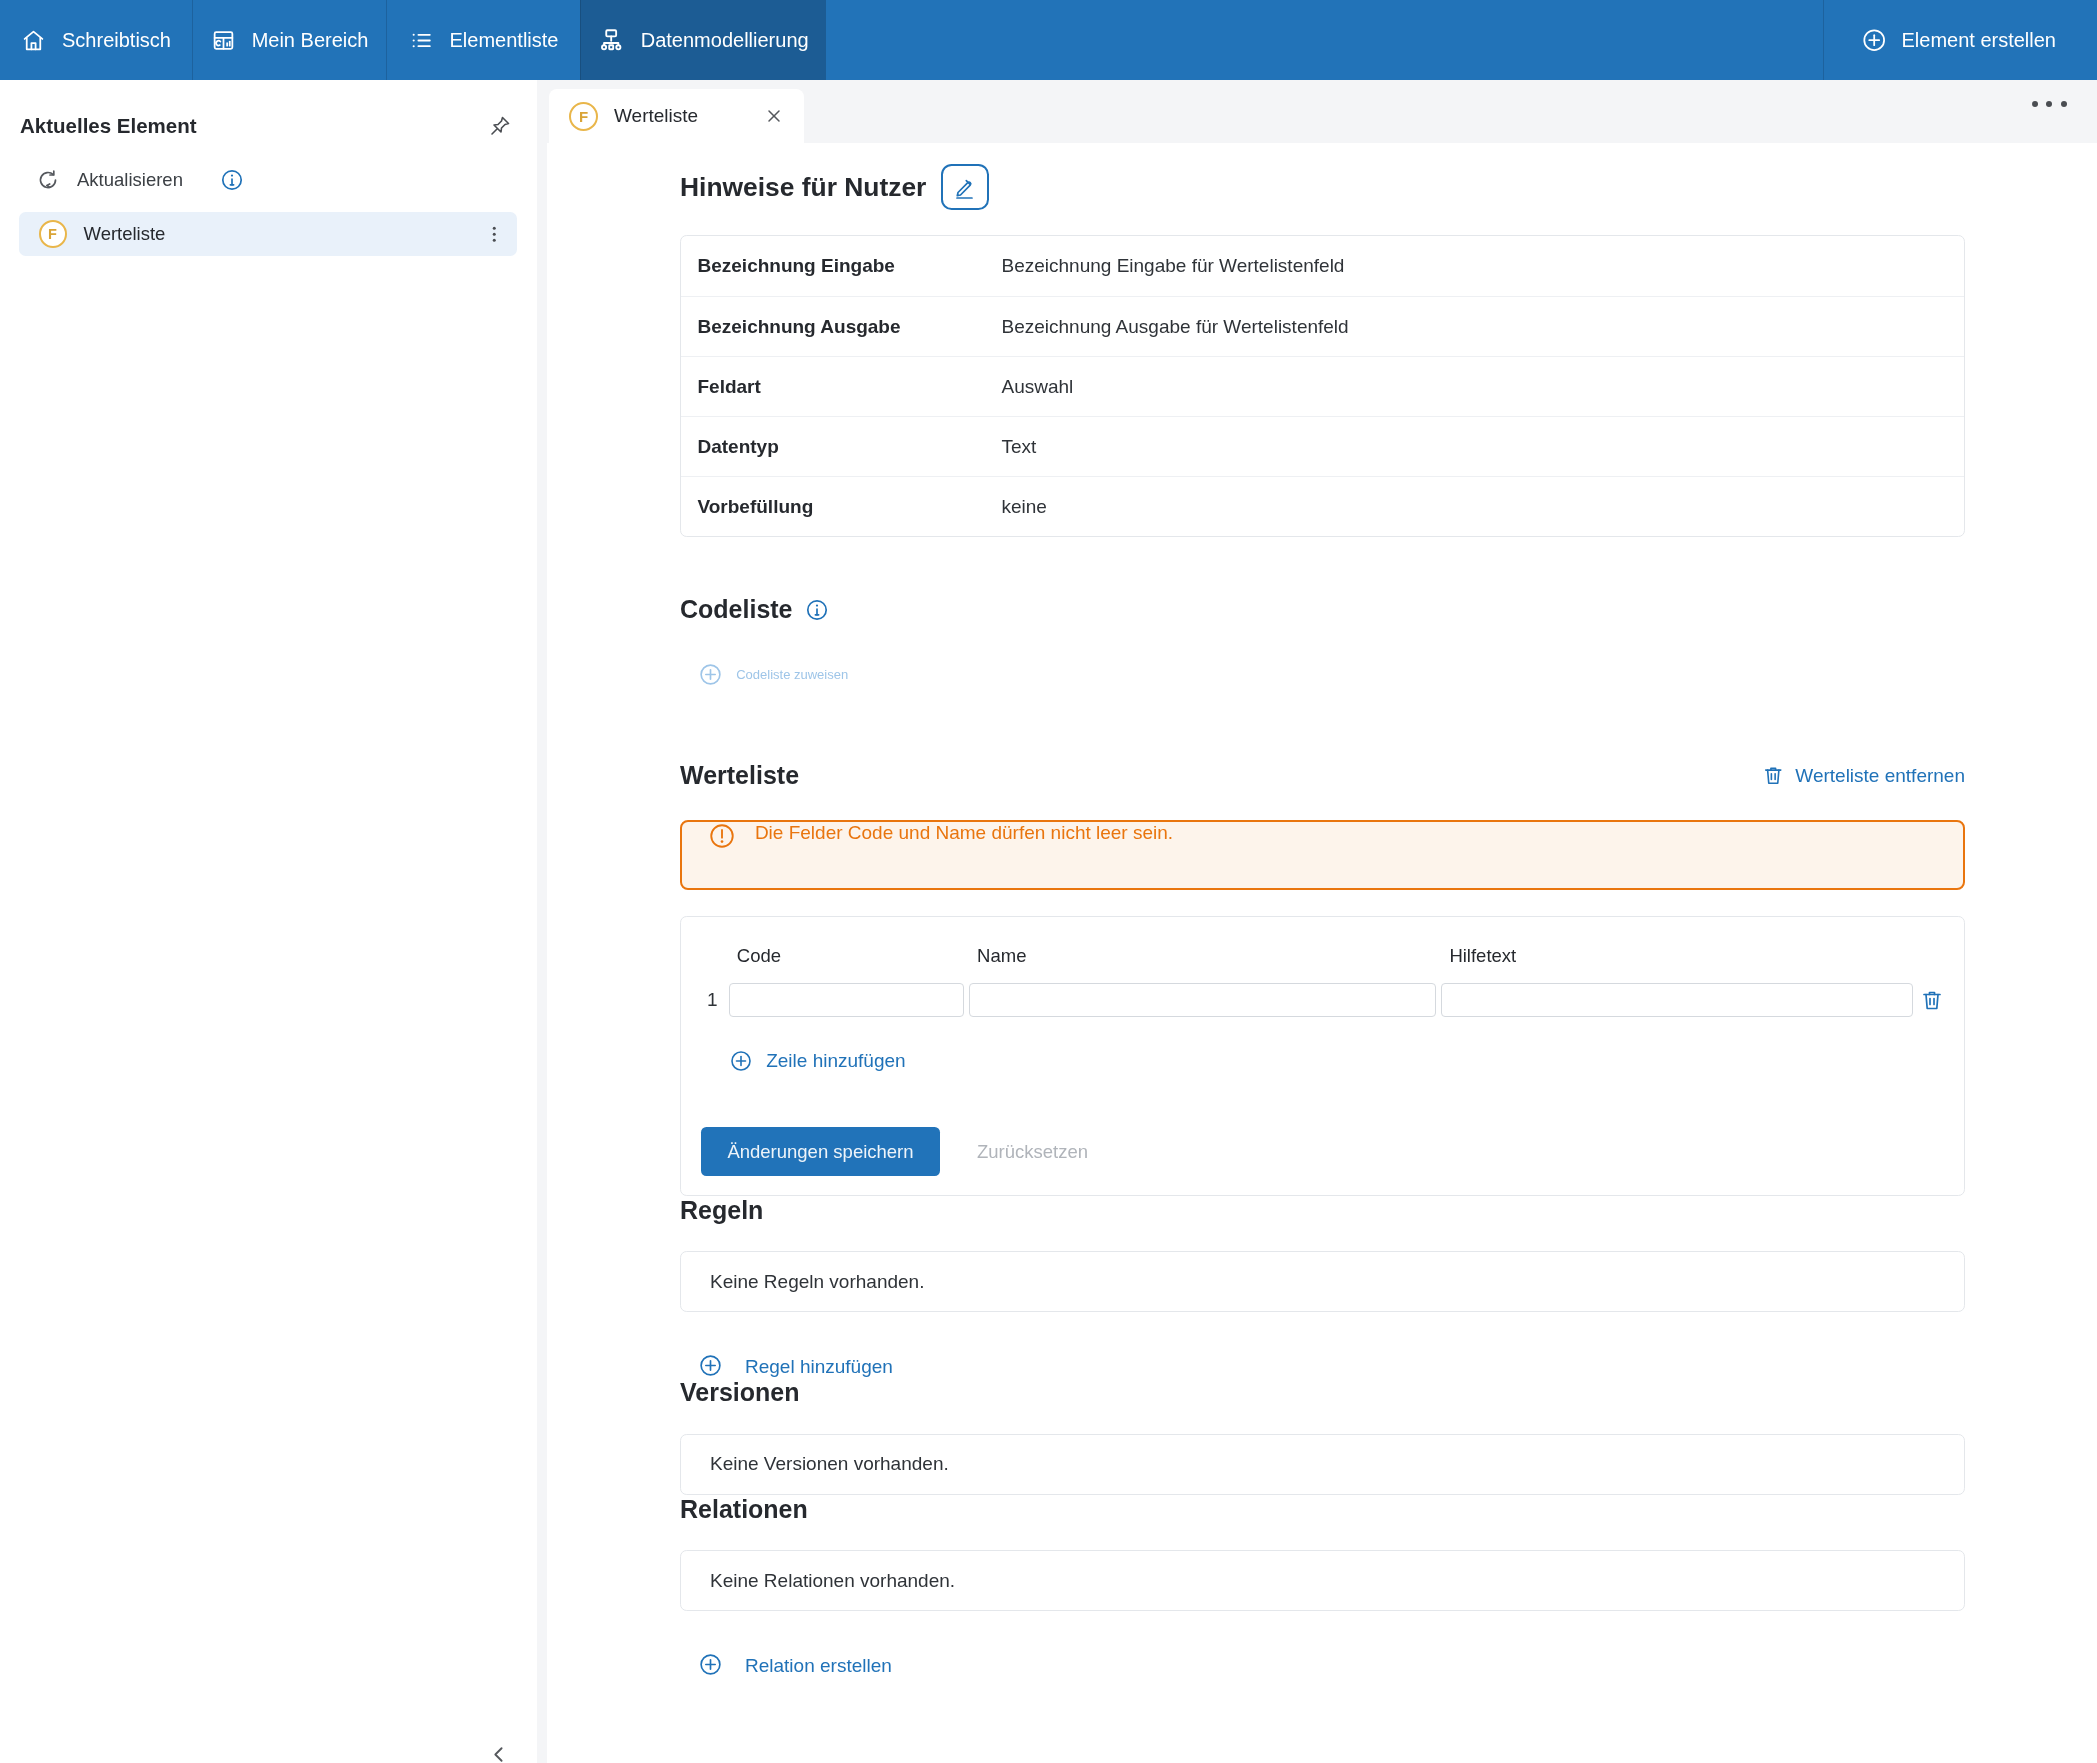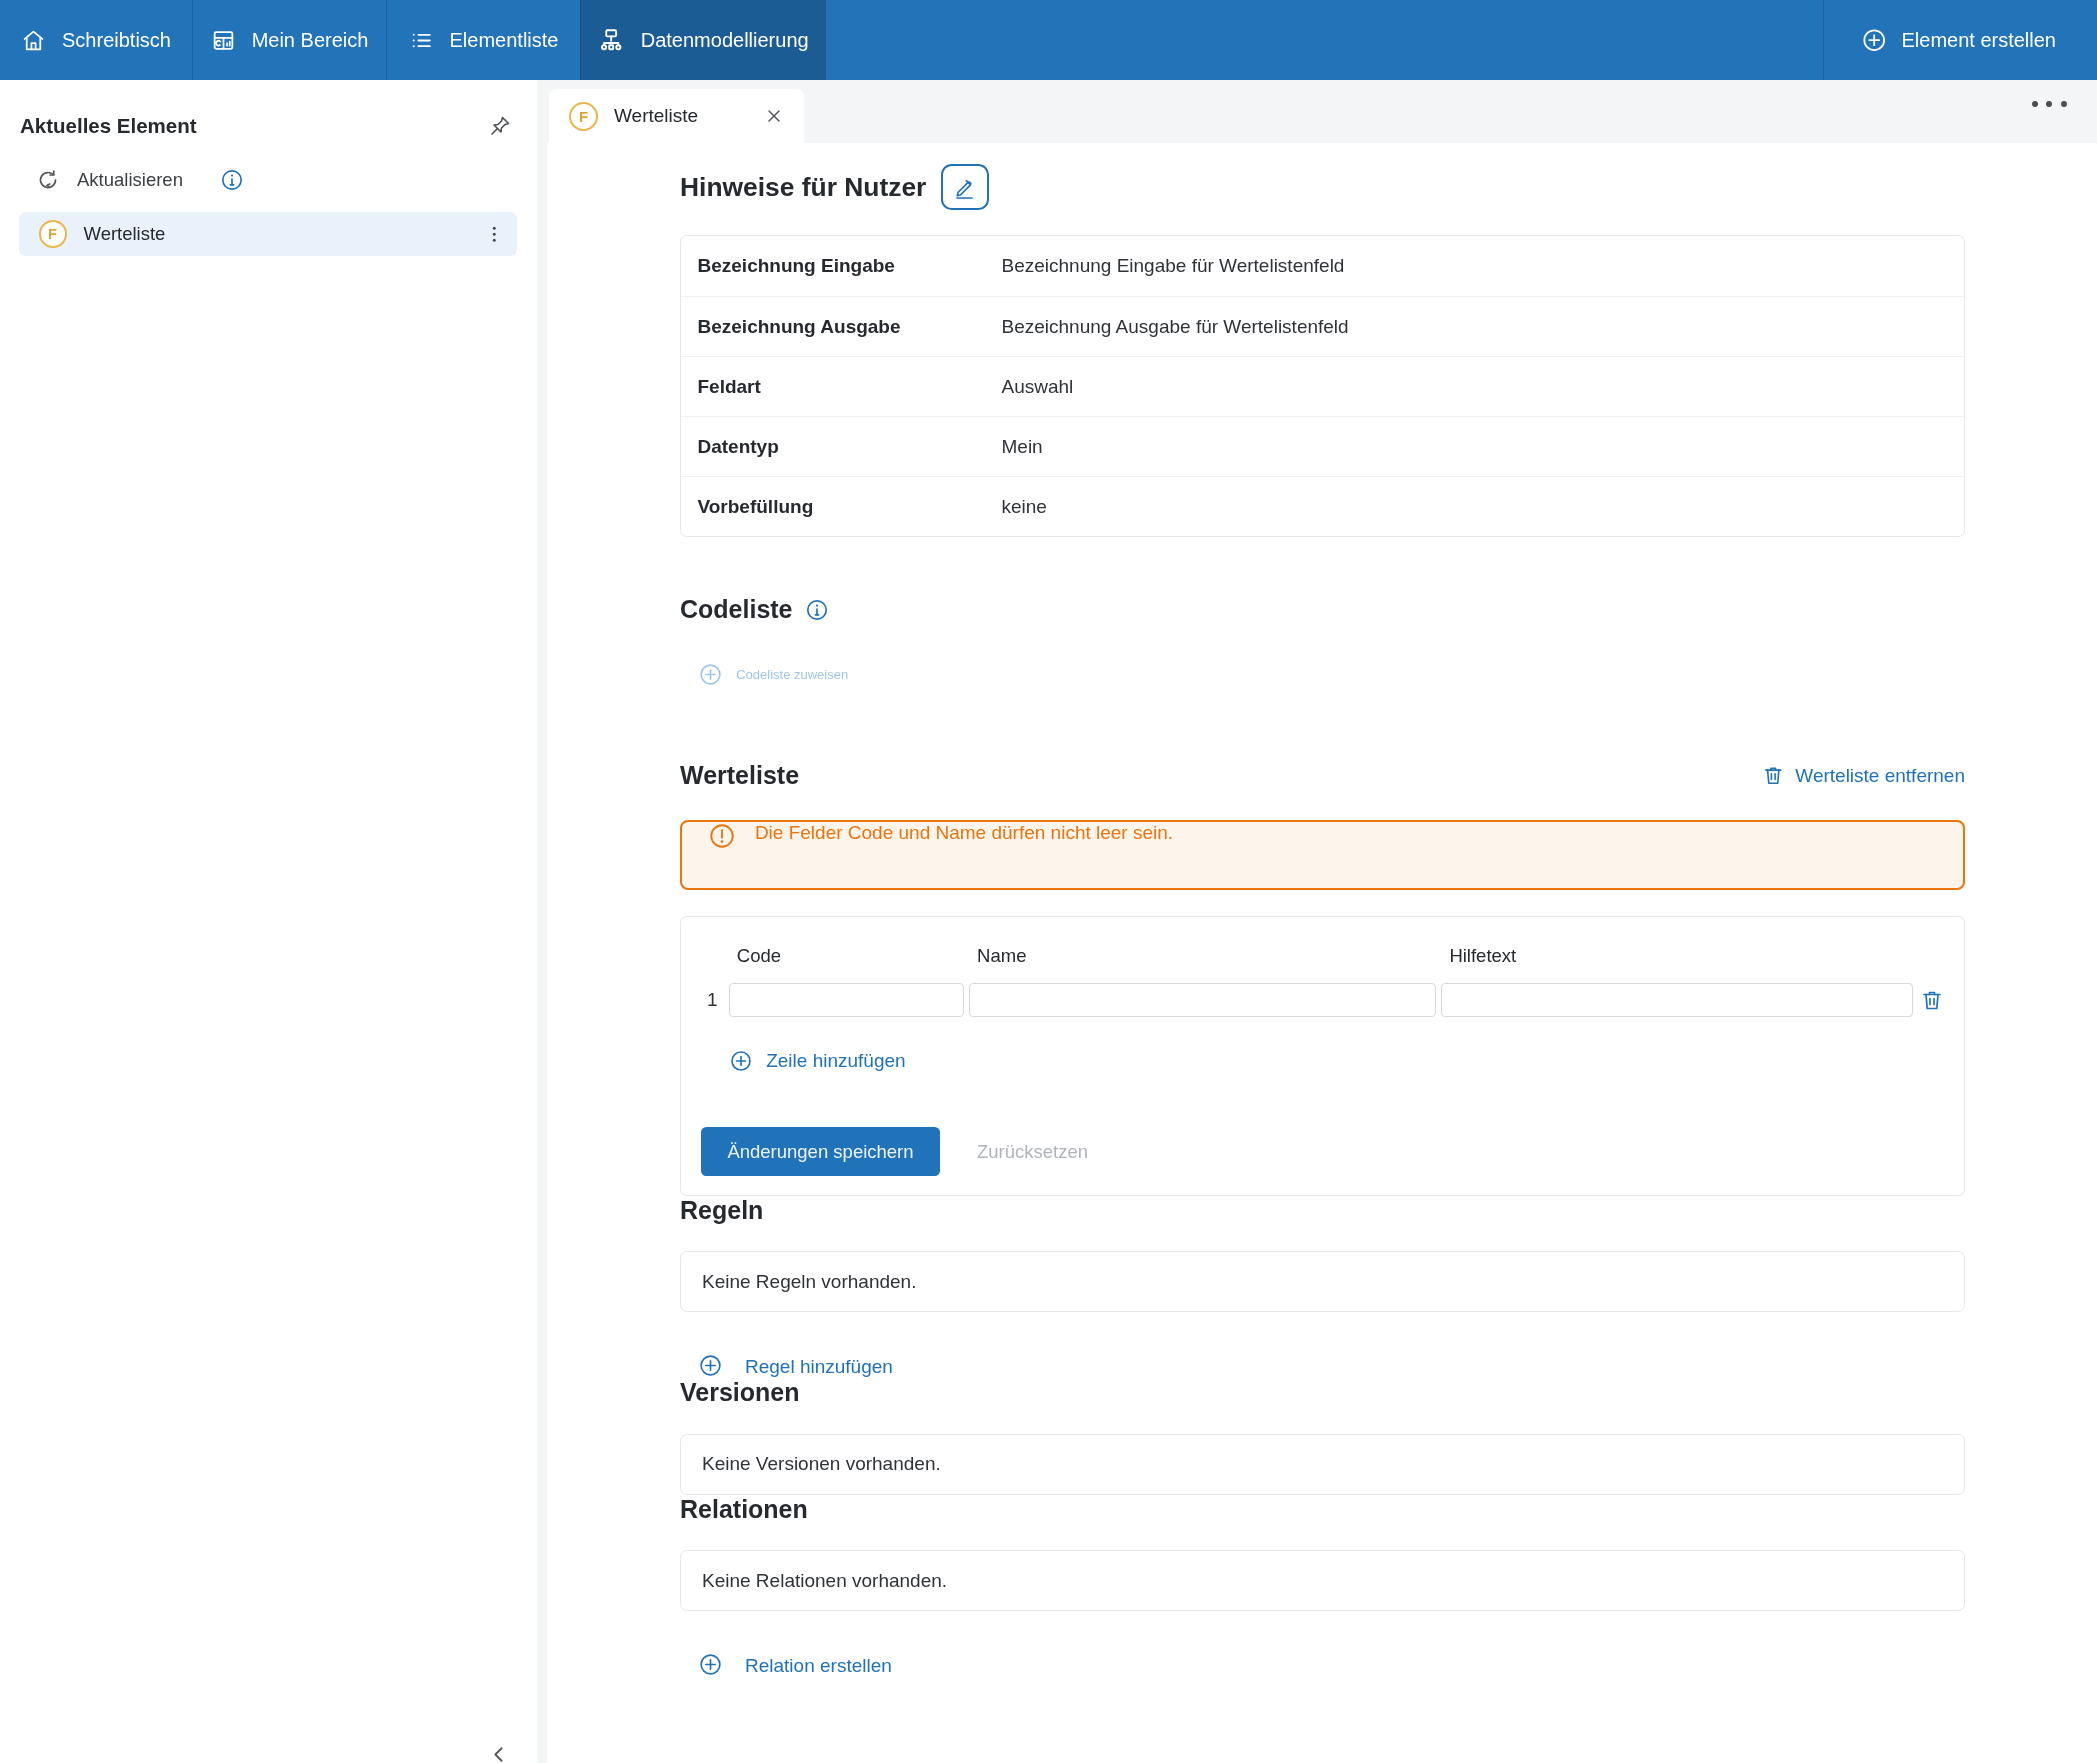--- a/index.html
+++ b/index.html
@@ -84,21 +84,21 @@
   .cell-input { height:34px; width:100%; border:1.3px solid #d5d9de; border-radius:4px; background:#fff; font-size:18.5px; padding:0 9.3px; font-family:"Liberation Sans", sans-serif; }
   .row-trash { justify-self:end; background:none; border:none; padding:0; color:#2072b8; cursor:pointer; }
   .add-row-link { margin:32px 0 0 28px; display:flex; align-items:center; gap:13.2px; color:#2072b8; font-size:19px; background:none; border:none; padding:0; cursor:pointer; }
   .btn-row { margin-top:54px; display:flex; align-items:center; gap:17px; }
   .btn-primary { height:49px; padding:0 26.4px; background:#2173b9; color:rgba(255,255,255,0.92);
     border:none; border-radius:5.3px; font-size:18.5px; font-family:Liberation Sans, sans-serif; cursor:pointer; }
   .btn-ghost { height:49px; padding:0 20px; background:none; border:none; color:#b0b4ba; font-size:18.5px; font-family:"Liberation Sans", sans-serif; }
 
   .mt-regeln { margin-top:50px; }
   .empty-card { margin-top:26.4px; height:61px; border:1.3px solid #e4e7eb; border-radius:6.6px;
-    display:flex; align-items:center; padding-left:21px; font-size:19px; color:#2f3338; }
+    display:flex; align-items:center; padding-left:29px; font-size:19px; color:#2f3338; }
   .add-link { margin:41px 12px 0 18px; display:flex; align-items:flex-end; gap:22px; color:#2072b8; font-size:19px; background:none; border:none; padding:0; cursor:pointer; }
   .mt-versionen { margin-top:59px; }
   .mt-relationen { margin-top:57px; }
 </style>
 </head>
 <body>
 
 <header class="topnav">
   <div class="nav-tab t0">
     <span>
@@ -252,21 +252,21 @@
         <div class="details-row">
           <span class="details-label">Bezeichnung Ausgabe</span>
           <span class="details-value">Bezeichnung Ausgabe für Wertelistenfeld</span>
         </div>
         <div class="details-row">
           <span class="details-label">Feldart</span>
           <span class="details-value">Auswahl</span>
         </div>
         <div class="details-row">
           <span class="details-label">Datentyp</span>
-          <span class="details-value">Mein</span>
+          <span class="details-value">Text</span>
         </div>
         <div class="details-row">
           <span class="details-label">Vorbefüllung</span>
           <span class="details-value">keine</span>
         </div>
       </div>
 
       <div class="title-row mt-code">
         <h2 class="sec">Codeliste</h2>
         <span style="color:#2072b8;">

